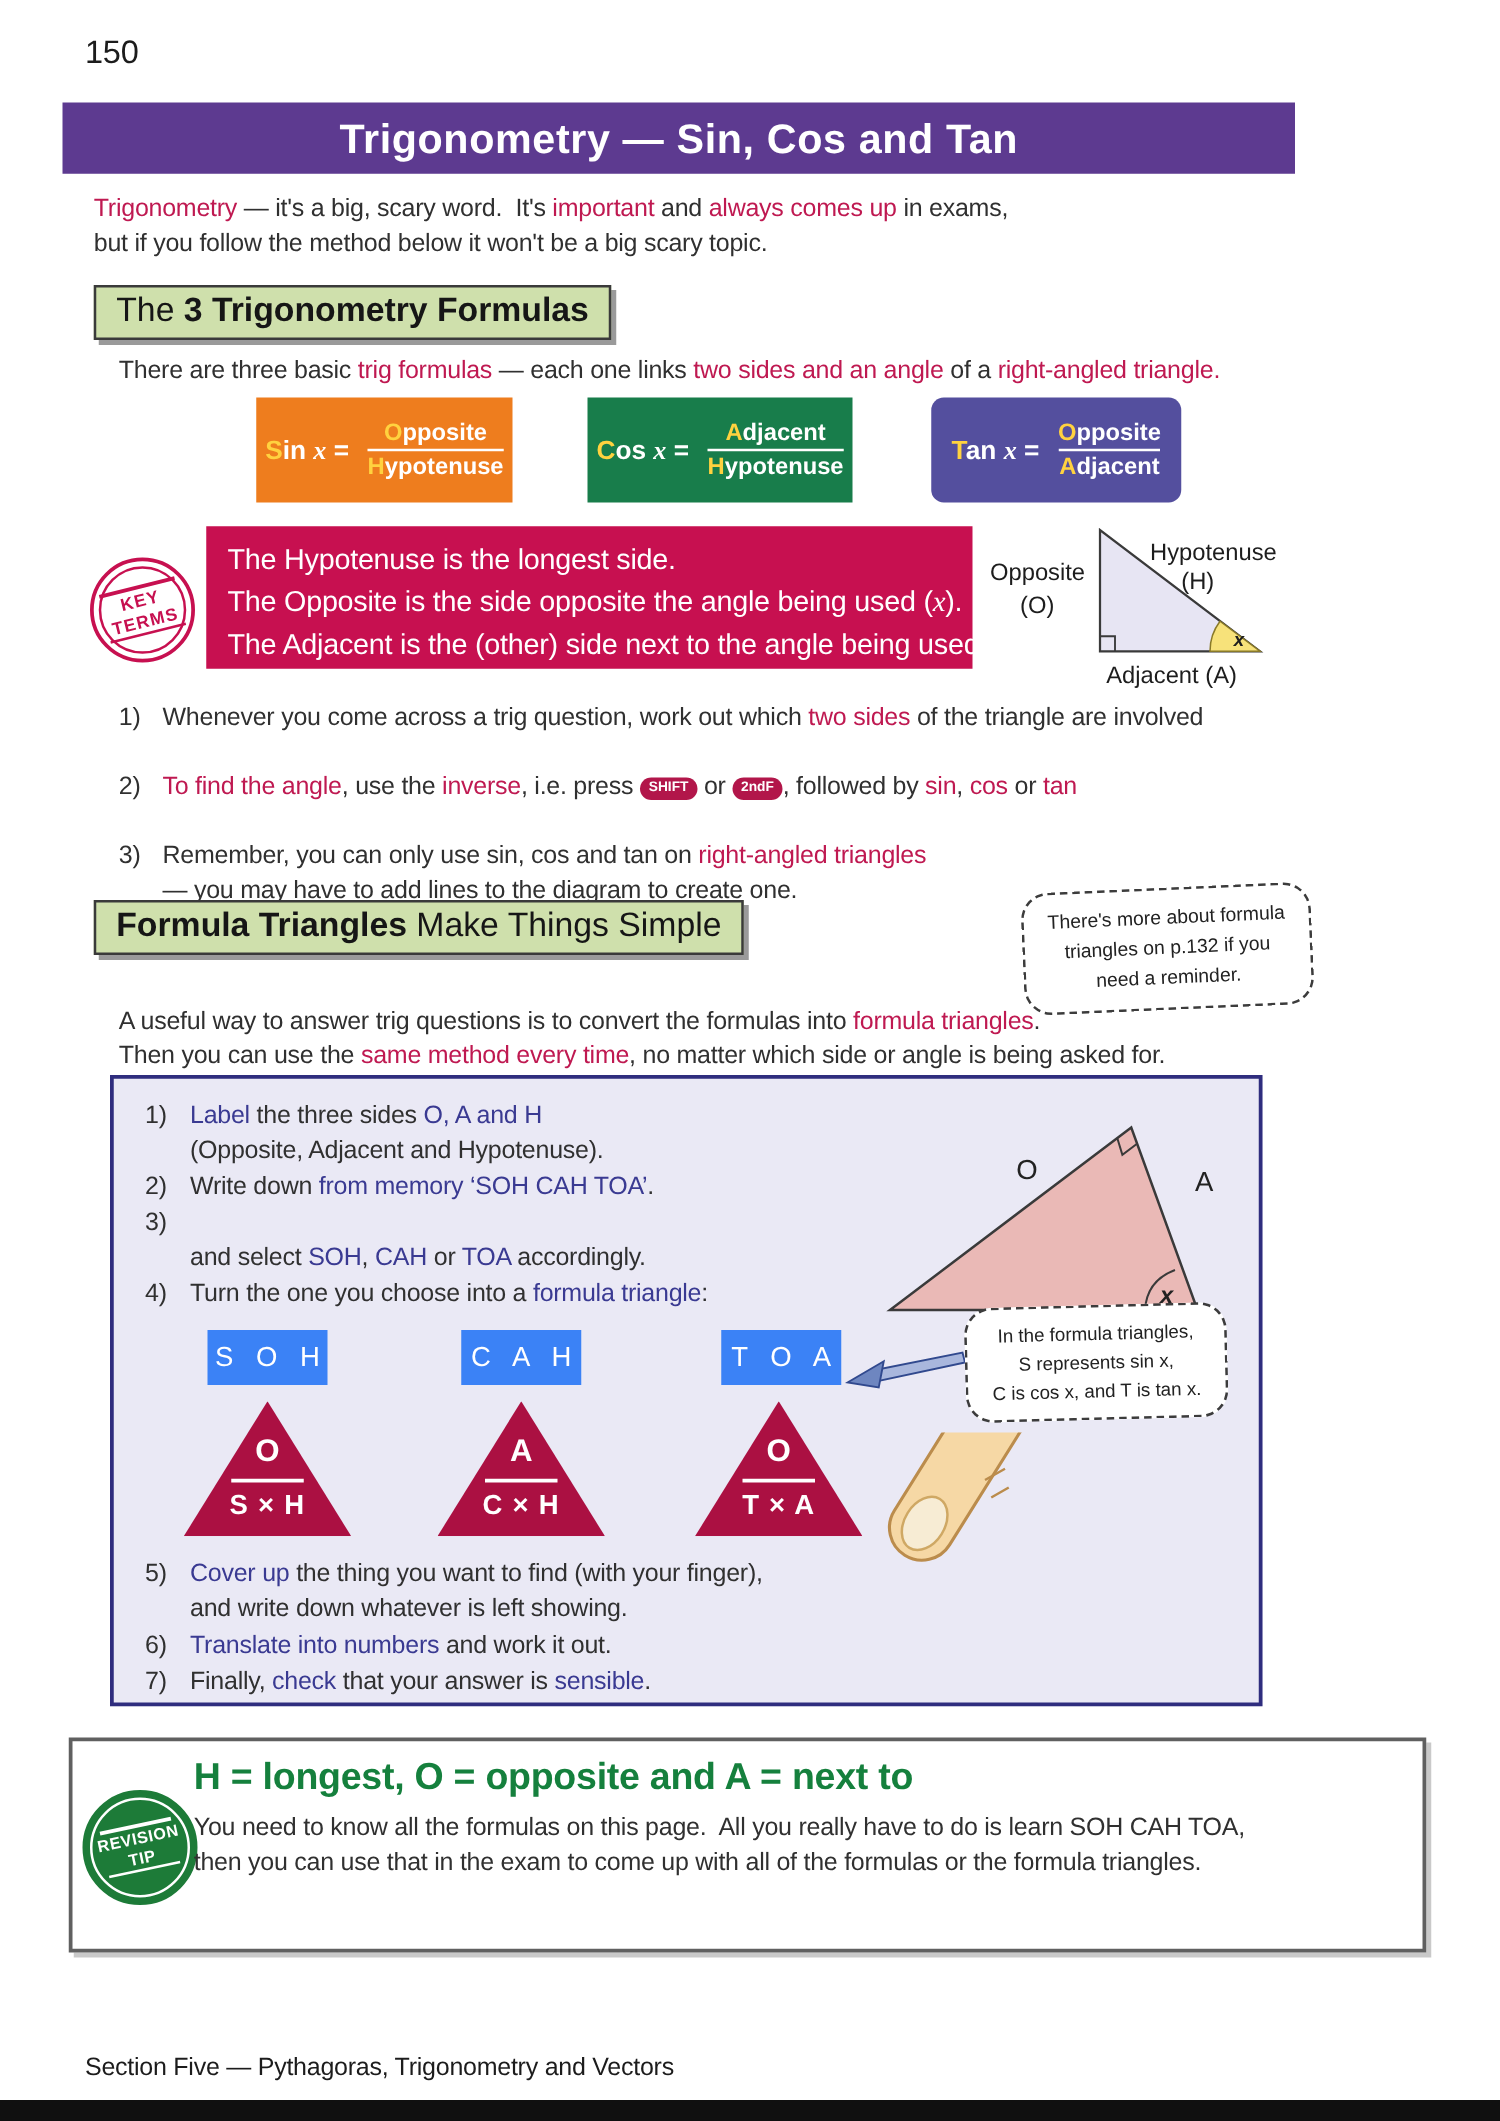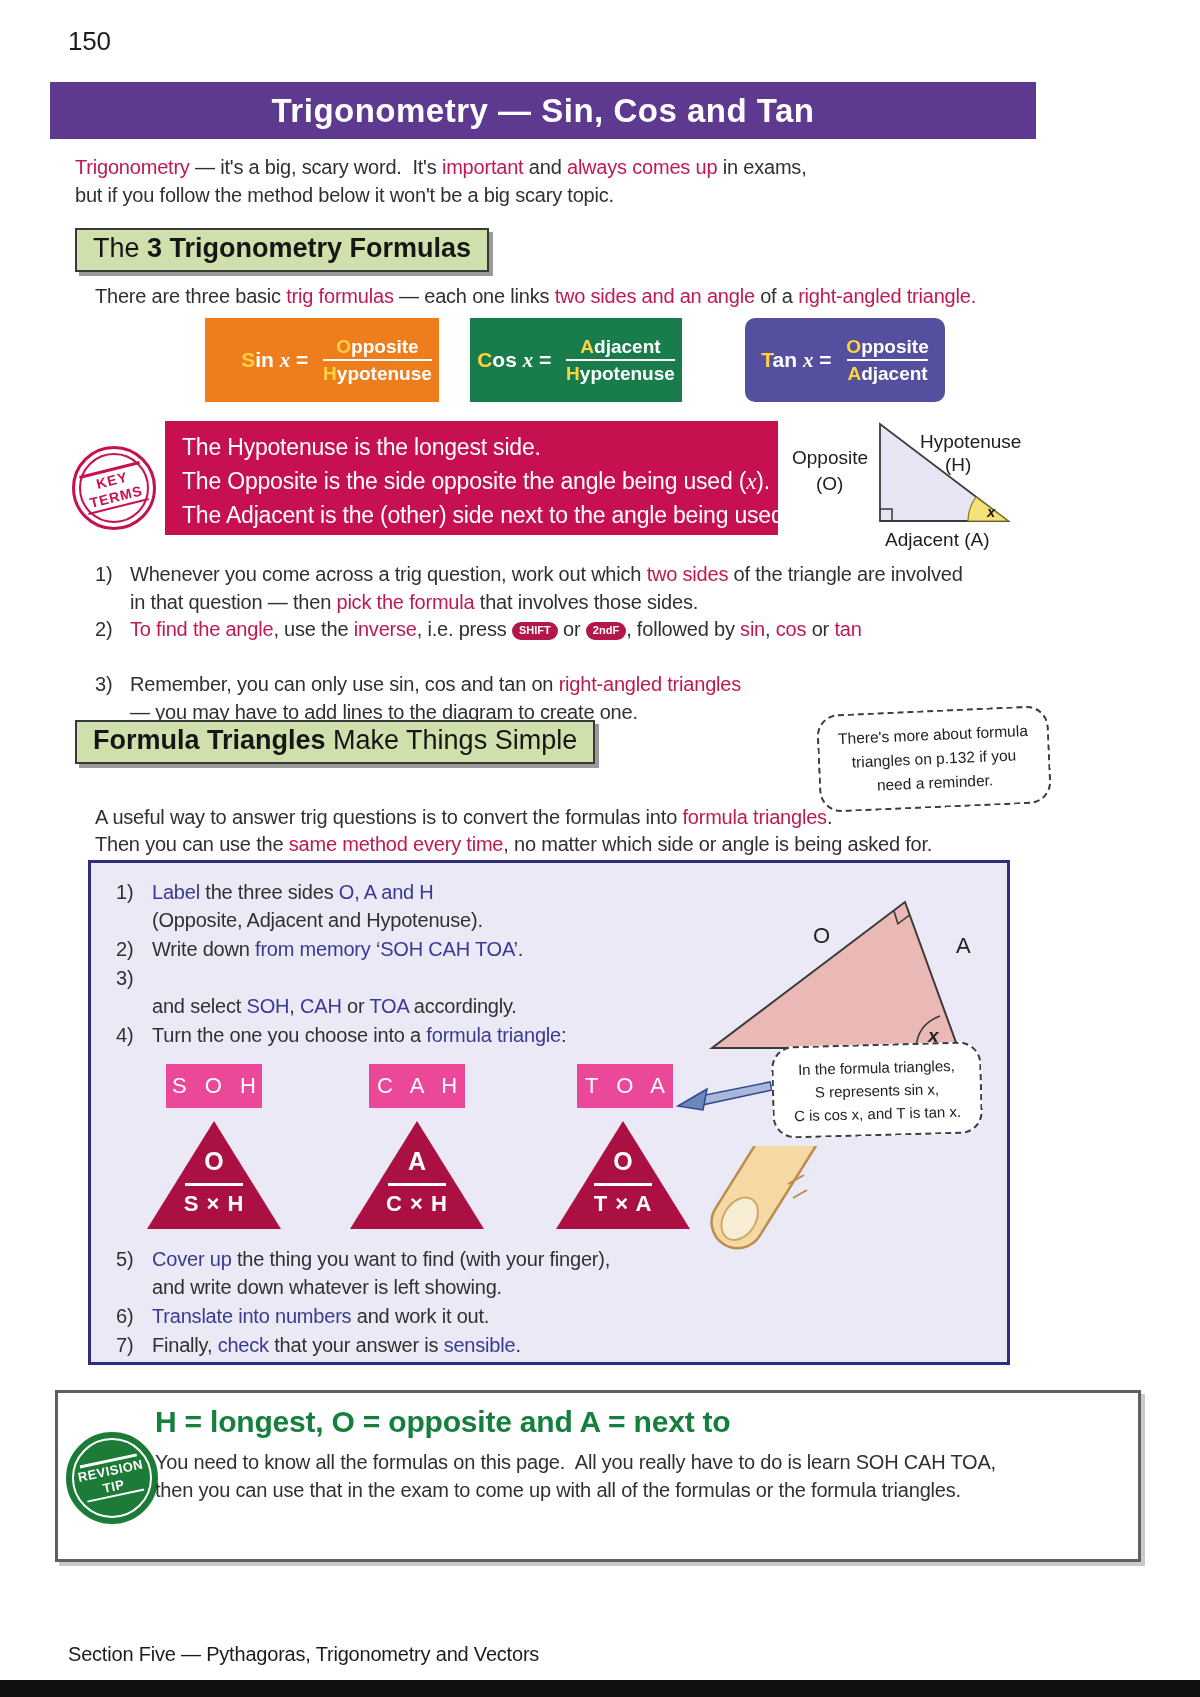--- a/index.html
+++ b/index.html
@@ -28,21 +28,21 @@
   .stamp{position:absolute;border-radius:50%;}
   .stamp .ring{position:absolute;inset:4px;border-radius:50%;}
   .stamp .inner{position:absolute;inset:0;display:flex;flex-direction:column;align-items:center;
                 justify-content:center;gap:1px;}
   .stamp .bar{height:2.5px;width:62px;}
   .note{position:absolute;background:#fff;border:2.5px dashed #3c3c3c;border-radius:22px;
         display:flex;flex-direction:column;align-items:center;justify-content:center;
         font-size:15.5px;color:#222;line-height:24px;text-align:center;}
   .bigbox{position:absolute;left:88px;top:860px;width:922px;height:505px;background:#eae9f5;
           border:3px solid #2f2d7e;box-sizing:border-box;}
-  .lblbox{position:absolute;top:1064px;width:96px;height:44px;background:#ec4899;color:#fff;
+  .lblbox{position:absolute;top:1064px;width:96px;height:44px;background:#3b82f6;color:#fff;
           font-size:22px;letter-spacing:6px;text-align:center;line-height:44px;text-indent:6px;}
   .ftri{position:absolute;top:1121px;width:134px;height:108px;background:#ab1042;
         clip-path:polygon(50% 0,0 100%,100% 100%);color:#fff;font-weight:bold;text-align:center;}
   .ftri .top{position:absolute;top:26px;left:0;right:0;font-size:25px;}
   .ftri .bar{position:absolute;top:62px;left:50%;transform:translateX(-50%);width:58px;height:2.5px;background:#fff;}
   .ftri .bot{position:absolute;top:70px;left:0;right:0;font-size:22px;letter-spacing:1px;}
   .revbox{position:absolute;left:55px;top:1390px;width:1086px;height:172px;background:#fff;
           border:3px solid #606060;box-shadow:4px 4px 0 #c9c9c9;box-sizing:border-box;}
   .blackbar{position:absolute;left:0;top:1680px;width:1200px;height:17px;background:#101010;}
   svg text{font-family:"Liberation Sans",sans-serif;}
@@ -56,21 +56,21 @@
 
   <div class="banner">Trigonometry — Sin, Cos and Tan</div>
 
   <div class="t" style="left:75px;top:155px;"><span class="seg-red">Trigonometry</span><span> — it's a big, scary word.  It's </span><span class="seg-red">important</span><span> and </span><span class="seg-red">always comes up</span><span> in exams,</span></div>
   <div class="t" style="left:75px;top:183px;"><span>but if you follow the method below it won't be a big scary topic.</span></div>
 
   <div class="hbox" style="left:75px;top:228px;"><span>The </span><b>3 Trigonometry Formulas</b></div>
 
   <div class="t" style="left:95px;top:284px;"><span>There are three basic </span><span class="seg-red">trig formulas</span><span> — each one links </span><span class="seg-red">two sides and an angle</span><span> of a </span><span class="seg-red">right-angled triangle.</span></div>
 
-  <div class="fcard" style="left:205px;width:205px;background:#ee7d1e;padding-left:29px;">
+  <div class="fcard" style="left:205px;width:205px;background:#ee7d1e;">
     <span class="fn"><span class="yl">S</span><span>in </span><span class="fvar">x</span><span> = </span></span>
     <span class="frac">
       <span class="num"><span class="yl">O</span><span>pposite</span></span>
       <span class="den"><span class="yl">H</span><span>ypotenuse</span></span>
     </span>
   </div>
   <div class="fcard" style="left:470px;width:212px;background:#187d4b;">
     <span class="fn"><span class="yl">C</span><span>os </span><span class="fvar">x</span><span> = </span></span>
     <span class="frac">
       <span class="num"><span class="yl">A</span><span>djacent</span></span>
@@ -107,21 +107,20 @@
     <text x="130" y="32" font-size="19" fill="#1d1d1d">Hypotenuse</text>
     <text x="155" y="55" font-size="19" fill="#1d1d1d">(H)</text>
     <text x="2" y="48" font-size="19" fill="#1d1d1d">Opposite</text>
     <text x="26" y="74" font-size="19" fill="#1d1d1d">(O)</text>
     <text x="95" y="130" font-size="19" fill="#1d1d1d">Adjacent (A)</text>
     <text x="197" y="101" font-size="15" font-style="italic" font-weight="bold" font-family="Liberation Serif,serif" fill="#1d1d1d">x</text>
   </svg>
 
   <div class="t" style="left:95px;top:562px;">1)</div>
   <div class="t" style="left:130px;top:562px;"><span>Whenever you come across a trig question, work out which </span><span class="seg-red">two sides</span><span> of the triangle are involved</span></div>
-  <div class="t" style="left:130px;top:590px;"><span>in that question — then </span><span class="seg-red">pick the formula</span><span> that involves those sides.</span></div>
   <div class="t" style="left:95px;top:617px;">2)</div>
   <div class="t" style="left:130px;top:617px;"><span class="seg-red">To find the angle</span><span>, use the </span><span class="seg-red">inverse</span><span>, i.e. press </span><span class="seg-key">SHIFT</span><span> or </span><span class="seg-key">2ndF</span><span>, followed by </span><span class="seg-red">sin</span><span>, </span><span class="seg-red">cos</span><span> or </span><span class="seg-red">tan</span></div>
   <div class="t" style="left:95px;top:672px;">3)</div>
   <div class="t" style="left:130px;top:672px;"><span>Remember, you can only use sin, cos and tan on </span><span class="seg-red">right-angled triangles</span></div>
   <div class="t" style="left:130px;top:700px;"><span>— you may have to add lines to the diagram to create one.</span></div>
 
   <div class="note" style="left:818px;top:710px;width:228px;height:94px;transform:rotate(-2.5deg);">
     <div>There's more about formula</div>
     <div>triangles on p.132 if you</div>
     <div>need a reminder.</div>

